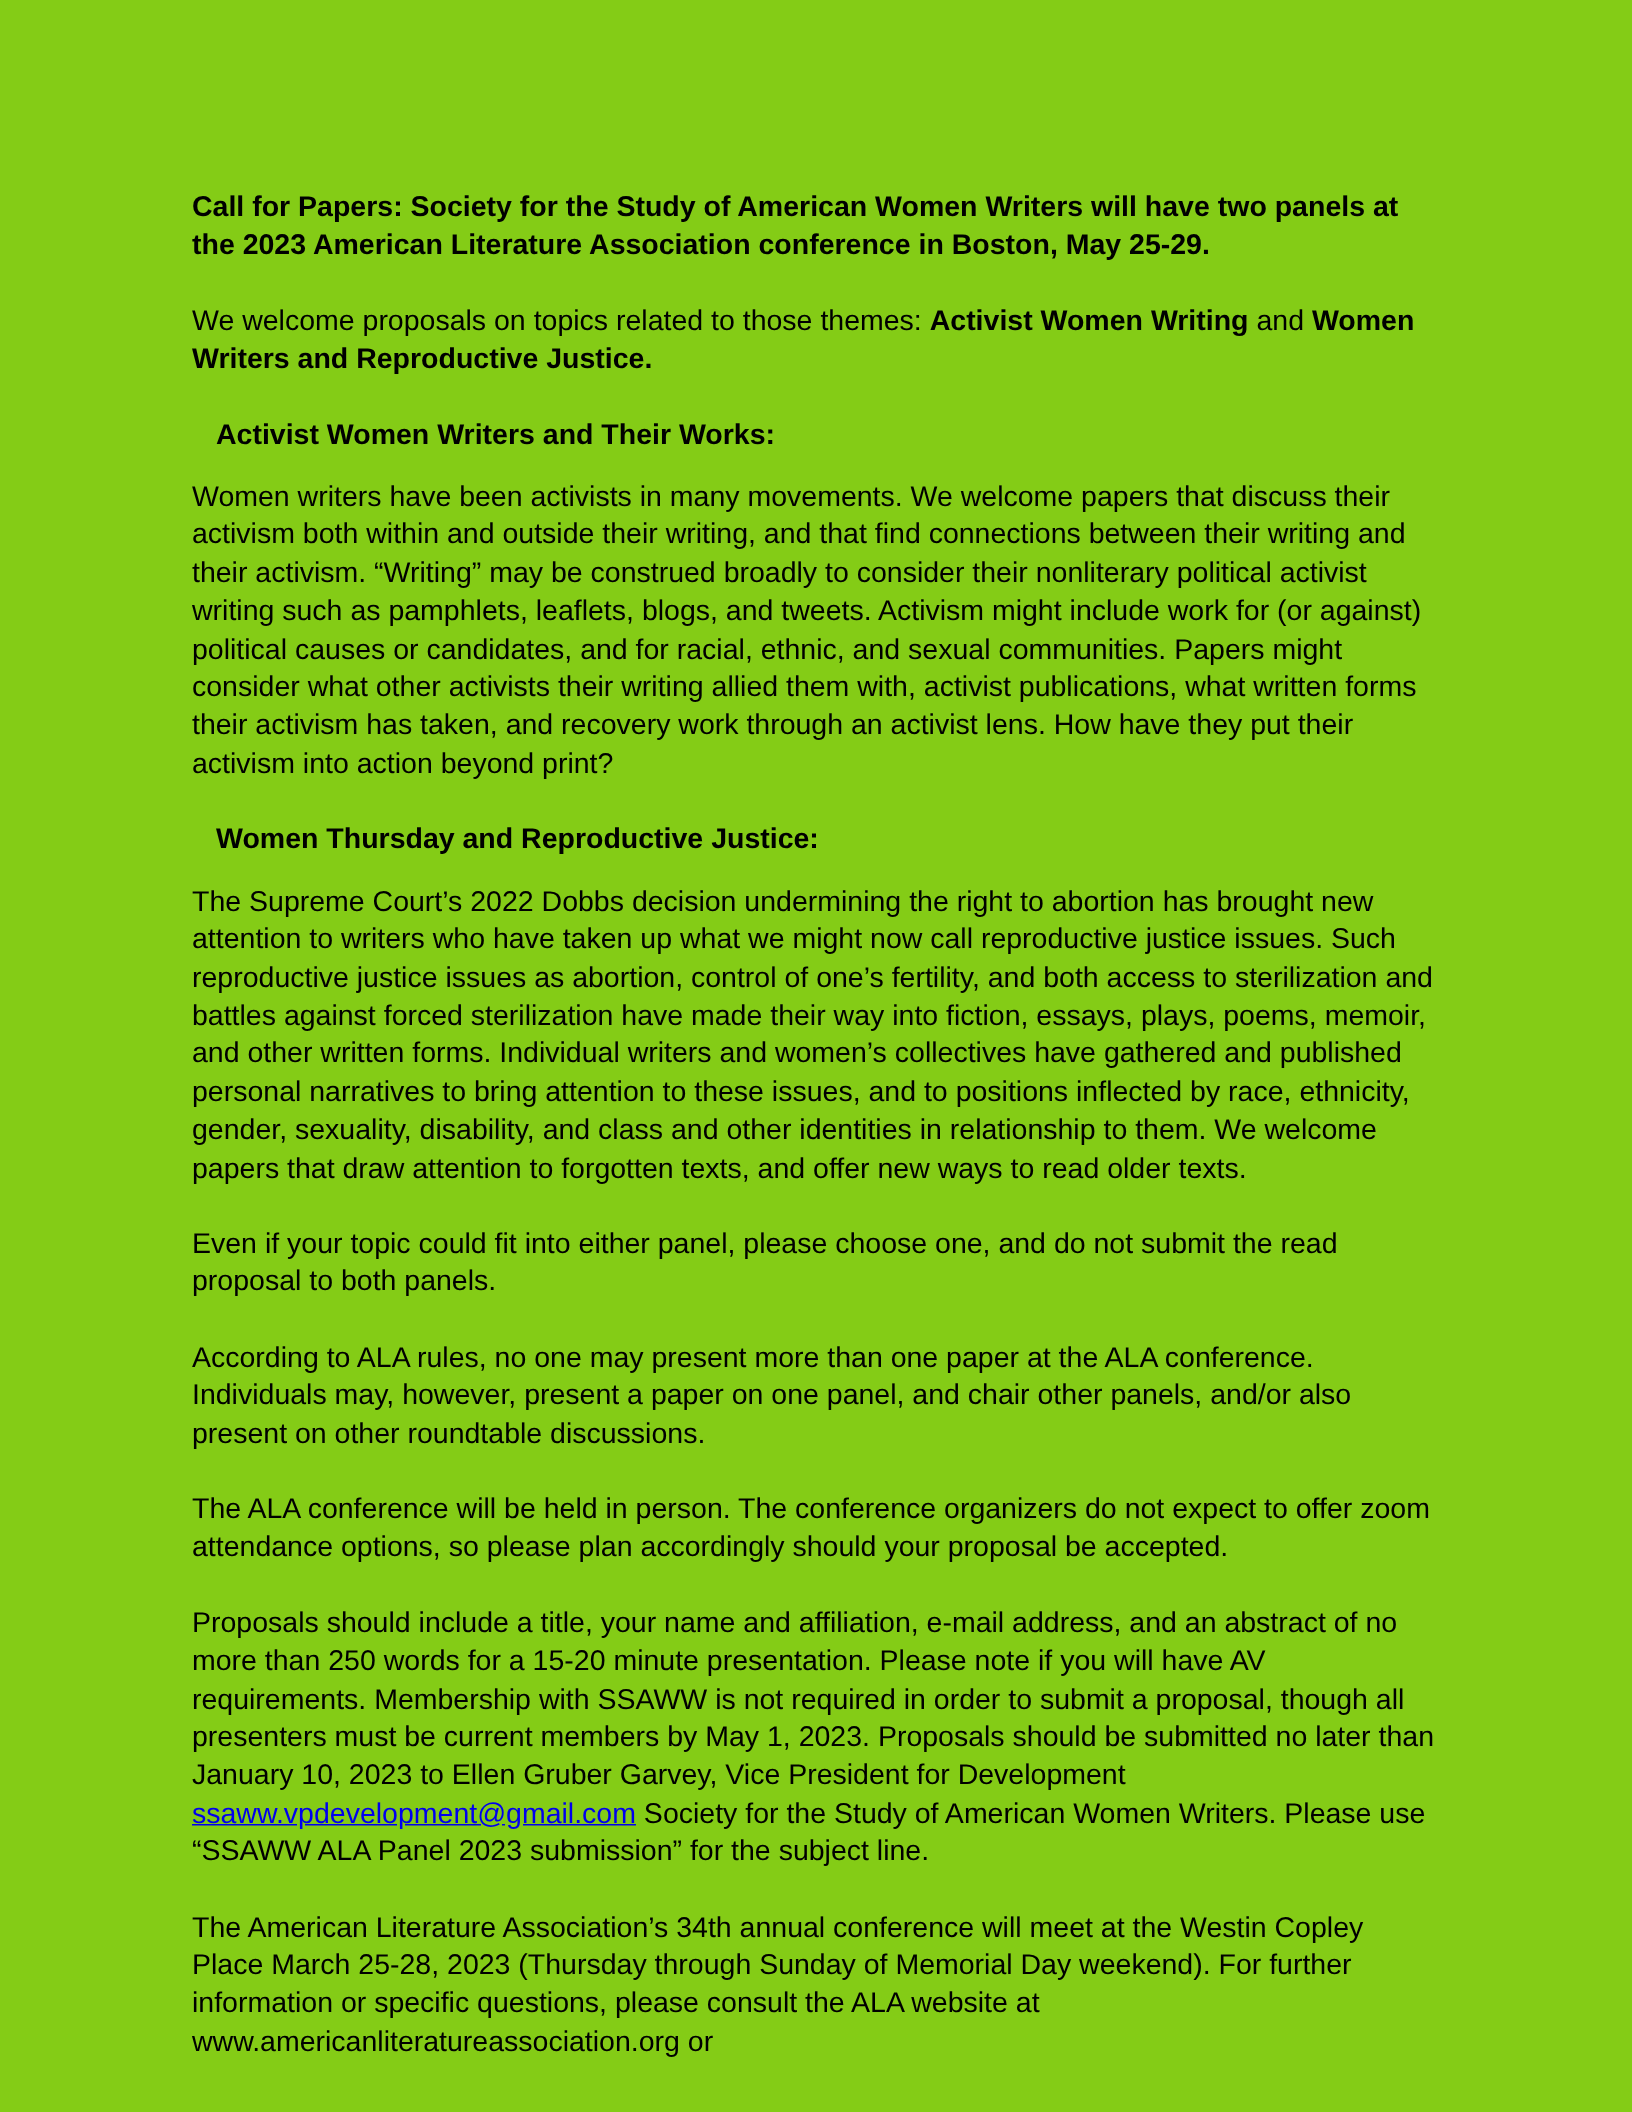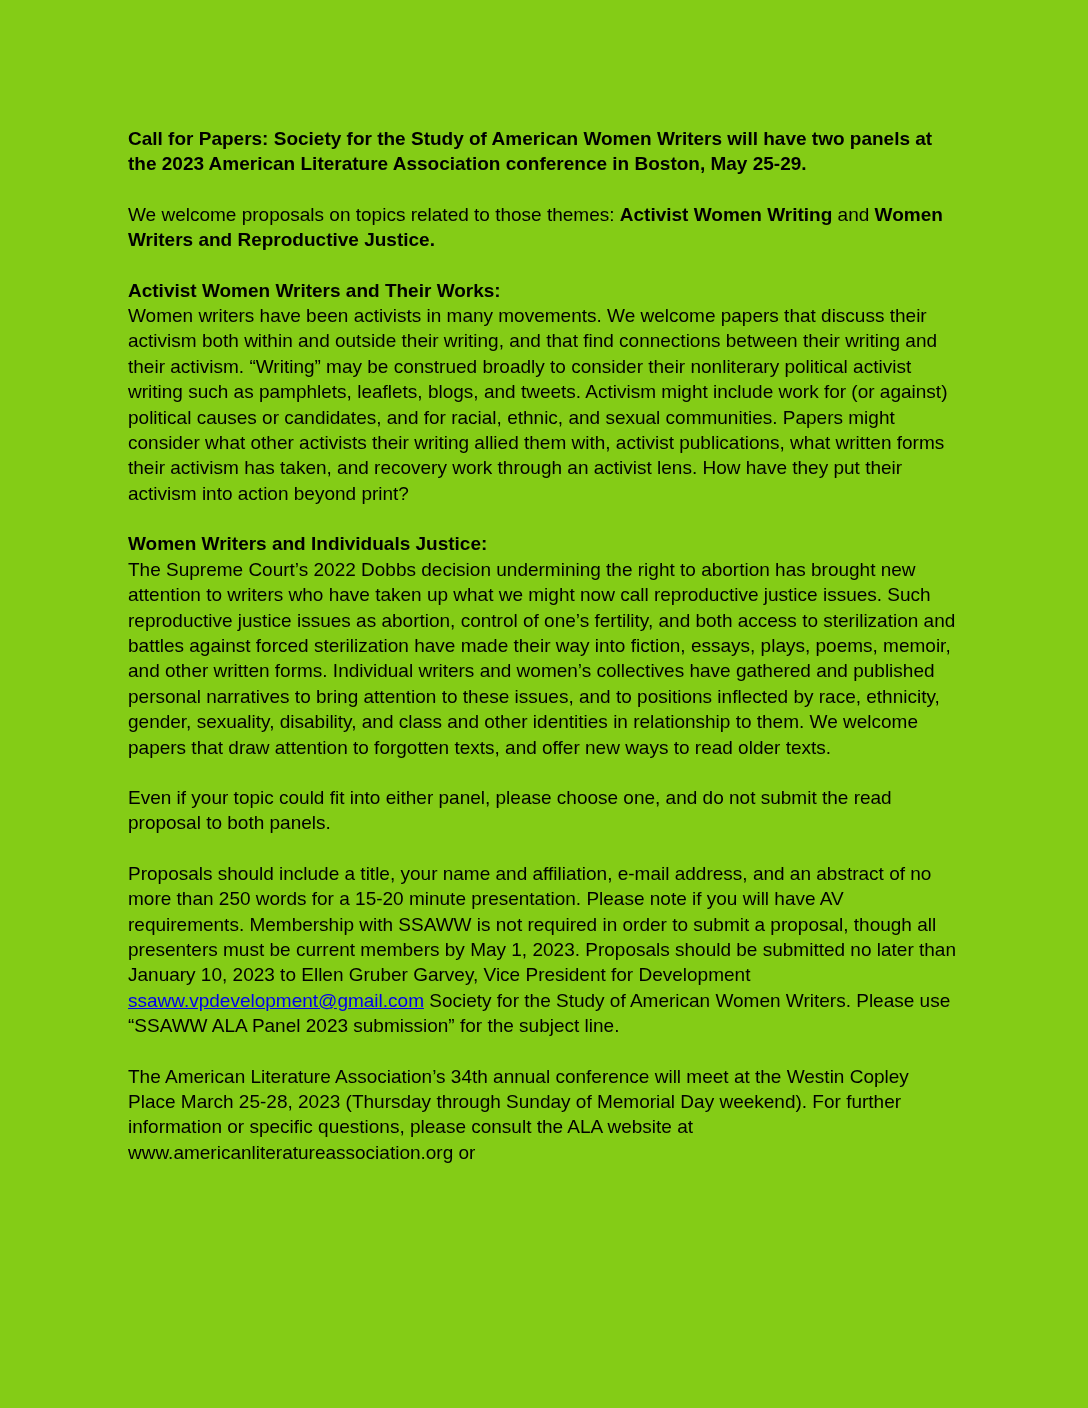--- a/index.html
+++ b/index.html
@@ -18,21 +18,21 @@
     font-size: 19px;
     line-height: 25.4px;
     color: #000000;
     overflow: hidden;
   }
   .page p {
     margin: 0 0 25px 0;
     text-align: left;
   }
   .page p.heading-line {
-    margin: 0;
+    margin: 16px;
   }
   b {
     font-weight: bold;
   }
   a.email-link {
     color: #0000ee;
     text-decoration: underline;
     cursor: pointer;
   }
 </style>
@@ -41,24 +41,26 @@
 
 <div class="page">
 
   <p><b>Call for Papers: Society for the Study of American Women Writers will have two panels at the 2023 American Literature Association conference in Boston, May 25-29.</b></p>
 
   <p><span>We welcome proposals on topics related to those themes: </span><b>Activist Women Writing</b><span> and </span><b>Women Writers and Reproductive Justice.</b></p>
 
   <p class="heading-line"><b>Activist Women Writers and Their Works:</b></p>
   <p>Women writers have been activists in many movements. We welcome papers that discuss their activism both within and outside their writing, and that find connections between their writing and their activism. “Writing” may be construed broadly to consider their nonliterary political activist writing such as pamphlets, leaflets, blogs, and tweets. Activism might include work for (or against) political causes or candidates, and for racial, ethnic, and sexual communities. Papers might consider what other activists their writing allied them with, activist publications, what written forms their activism has taken, and recovery work through an activist lens. How have they put their activism into action beyond print?</p>
 
-  <p class="heading-line"><b>Women Writers and Individuals Justice:</b></p>
+  <p class="heading-line"><b>Women Thursday and Reproductive Justice:</b></p>
   <p>The Supreme Court’s 2022 Dobbs decision undermining the right to abortion has brought new attention to writers who have taken up what we might now call reproductive justice issues. Such reproductive justice issues as abortion, control of one’s fertility, and both access to sterilization and battles against forced sterilization have made their way into fiction, essays, plays, poems,  memoir, and other written forms. Individual writers and women’s collectives have gathered and published personal narratives to bring attention to these issues, and to positions inflected by race, ethnicity, gender, sexuality, disability, and class and other identities in relationship to them. We welcome papers that draw attention to forgotten texts, and offer new ways to read older texts.</p>
 
   <p>Even if your topic could fit into either panel, please choose one, and do not submit the read proposal to both panels.</p>
 
+  <p>According to ALA rules, no one may present more than one paper at the ALA conference. Individuals may, however, present a paper on one panel, and chair other panels, and/or also present on other roundtable discussions.</p>
 
+  <p>The ALA conference will be held in person. The conference organizers do not expect to offer zoom attendance options, so please plan accordingly should your proposal be accepted.</p>
 
   <p><span>Proposals should include a title, your name and affiliation, e-mail address, and an abstract of no more than 250 words for a 15-20 minute presentation. Please note if you will have AV requirements. Membership with SSAWW is not required in order to submit a proposal, though all presenters must be current members by May 1, 2023. Proposals should be submitted no later than January 10, 2023 to Ellen Gruber Garvey, Vice President for Development </span><a class="email-link" href="#">ssaww.vpdevelopment@gmail.com</a><span> Society for the Study of American Women Writers. Please use “SSAWW ALA Panel 2023 submission” for the subject line.</span></p>
 
   <p>The American Literature Association’s 34th annual conference will meet at the Westin Copley Place March 25-28, 2023 (Thursday through Sunday of Memorial Day weekend). For further information or specific questions, please consult the ALA website at www.americanliteratureassociation.org or</p>
 
 </div>
 
 </body></html>

